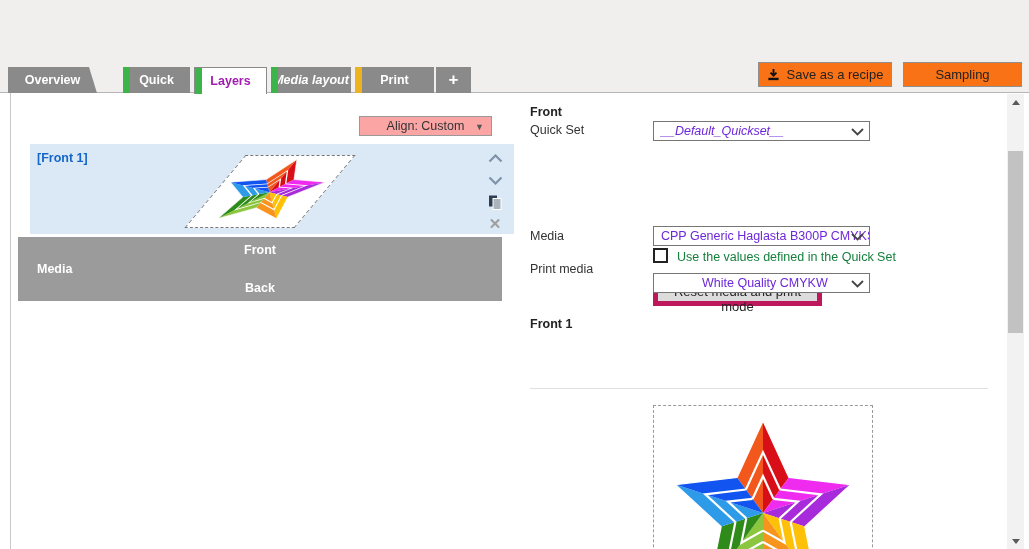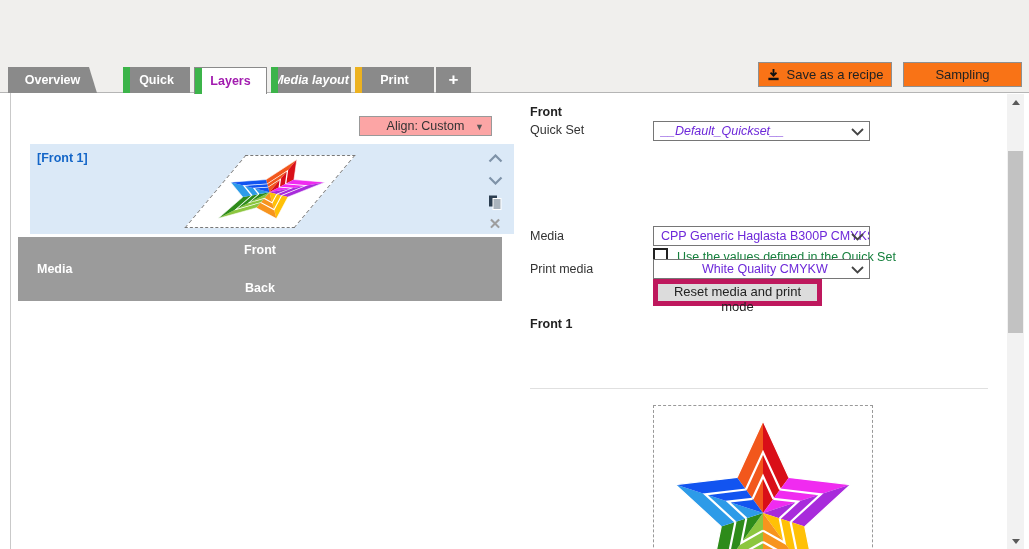--- a/index.html
+++ b/index.html
@@ -240,21 +240,21 @@
 
     <div class="rp-label" style="top:136px;">Media</div>
     <div class="dropdown" style="top:133px;">
       <span>CPP Generic Haglasta B300P CMYKSS-AU-2</span>
       <svg class="dd-chevron" width="13" height="8" viewBox="0 0 13 8">
         <polyline points="1,1 6.5,6.5 12,1" fill="none" stroke="#444" stroke-width="1.8"></polyline>
       </svg>
     </div>
 
     <div class="rp-label" style="top:169px;">Print media</div>
-    <div class="dropdown" style="top:166px;padding-left:48px;">
+    <div class="dropdown" style="top:180px;padding-left:48px;">
       <span>White Quality CMYKW</span>
       <svg class="dd-chevron" width="13" height="8" viewBox="0 0 13 8">
         <polyline points="1,1 6.5,6.5 12,1" fill="none" stroke="#444" stroke-width="1.8"></polyline>
       </svg>
     </div>
 
     <div class="divider"></div>
 
     <div class="rp-bold" style="top:224px;">Front 1</div>
     <div class="preview-box">

